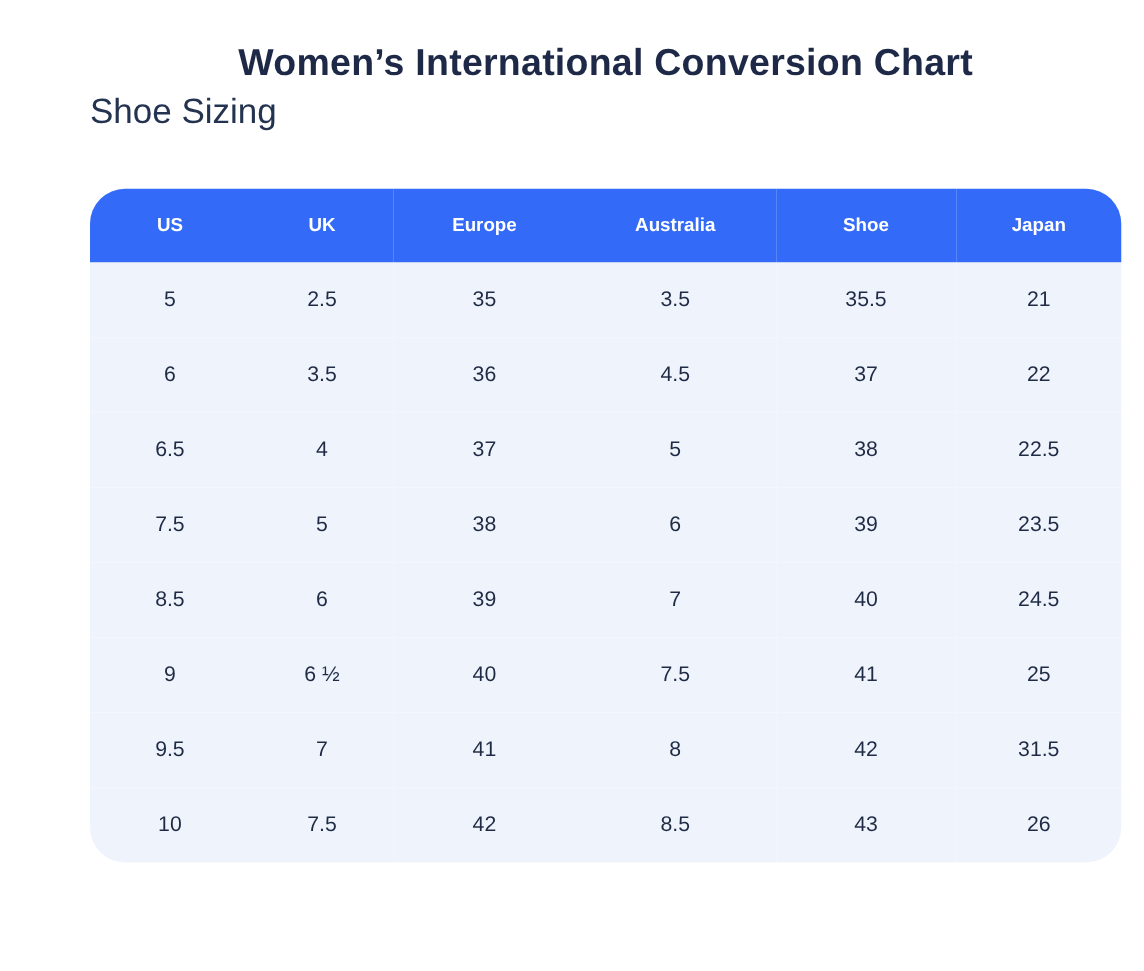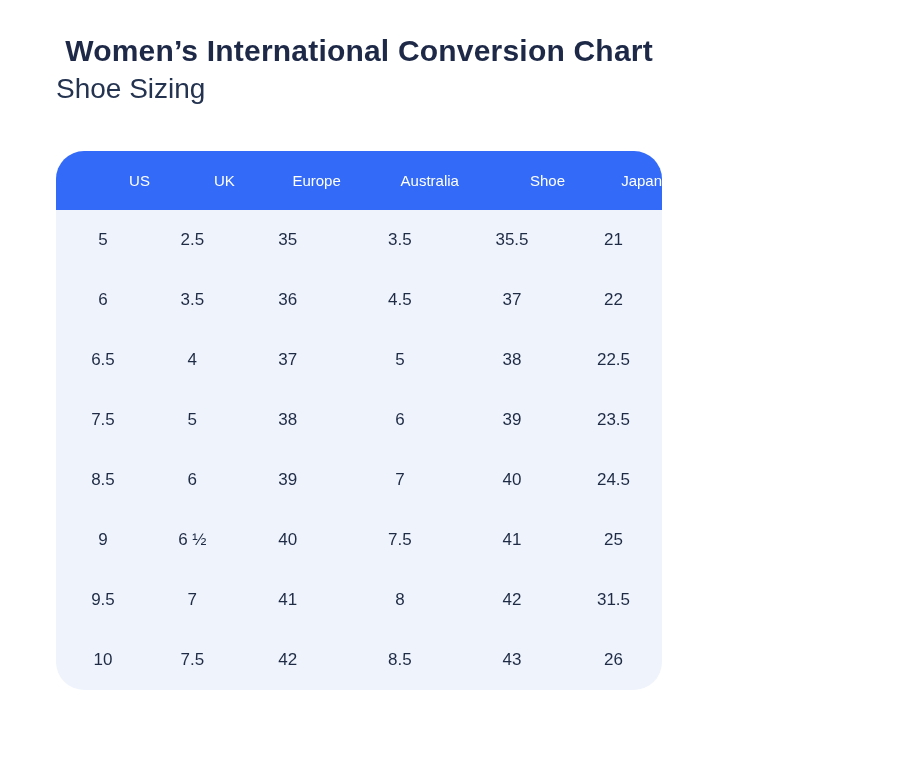--- a/index.html
+++ b/index.html
@@ -5,22 +5,22 @@
   html, body {
     margin: 0;
     padding: 0;
     background: #ffffff;
     width: 915px;
     height: 777px;
     overflow: hidden;
     font-family: "Liberation Sans", "DejaVu Sans", sans-serif;
   }
   .container {
-    width: 606px;
-    margin: 0 0 0 56px;
+    width: 825px;
+    margin: 0 0 0 72px;
     padding-top: 34px;
   }
   .page-title {
     margin: 0;
     text-align: center;
     font-size: 30px;
     line-height: 1.15;
     font-weight: 700;
     color: #1d2947;
     letter-spacing: 0.2px;
@@ -38,22 +38,22 @@
     margin-top: 46px;
     border-collapse: separate;
     border-spacing: 0;
     table-layout: fixed;
   }
   table.conversion thead th {
     background: #336AF8;
     color: #ffffff;
     height: 59px;
     font-size: 15px;
-    font-weight: 400;
-    text-align: right;
+    font-weight: 700;
+    text-align: center;
     vertical-align: middle;
     padding: 0;
   }
   table.conversion thead th:first-child { border-top-left-radius: 28px; }
   table.conversion thead th:last-child  { border-top-right-radius: 28px; }
   table.conversion tbody td {
     background: #EFF4FC;
     color: #1f2b45;
     height: 60px;
     font-size: 17px;

